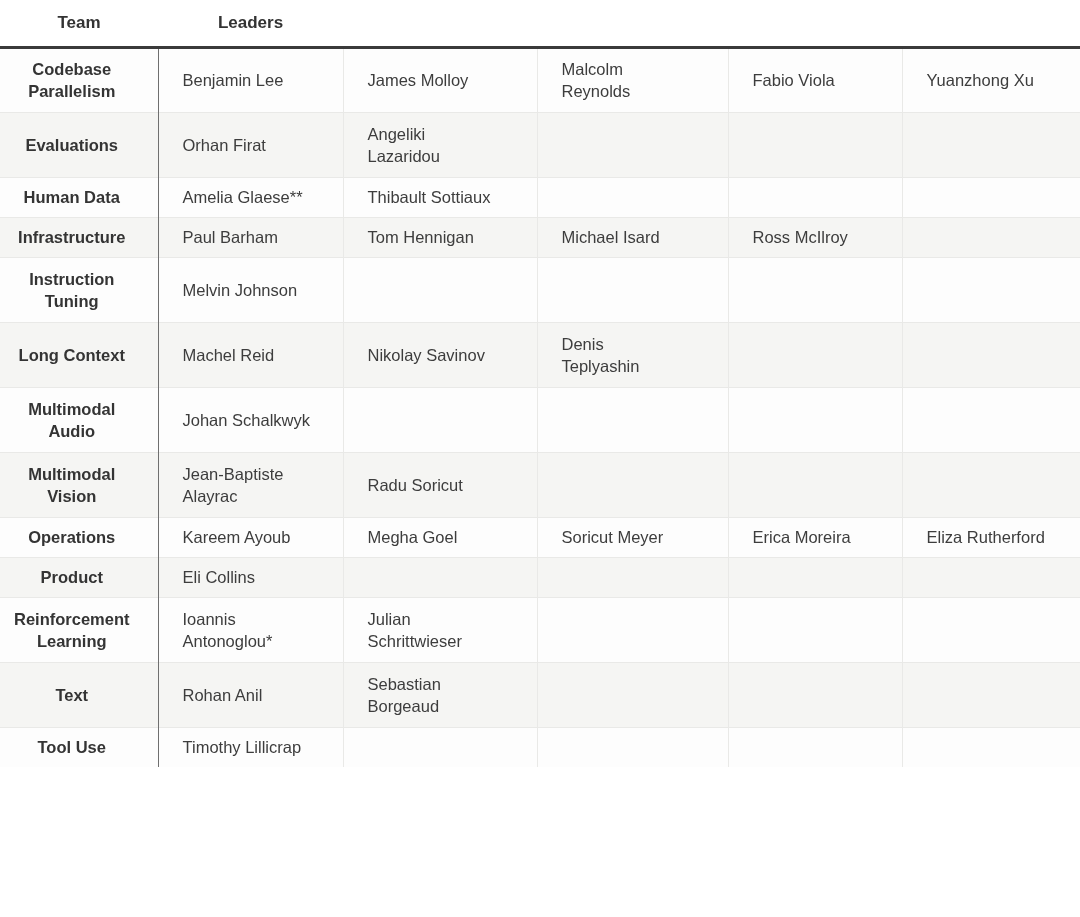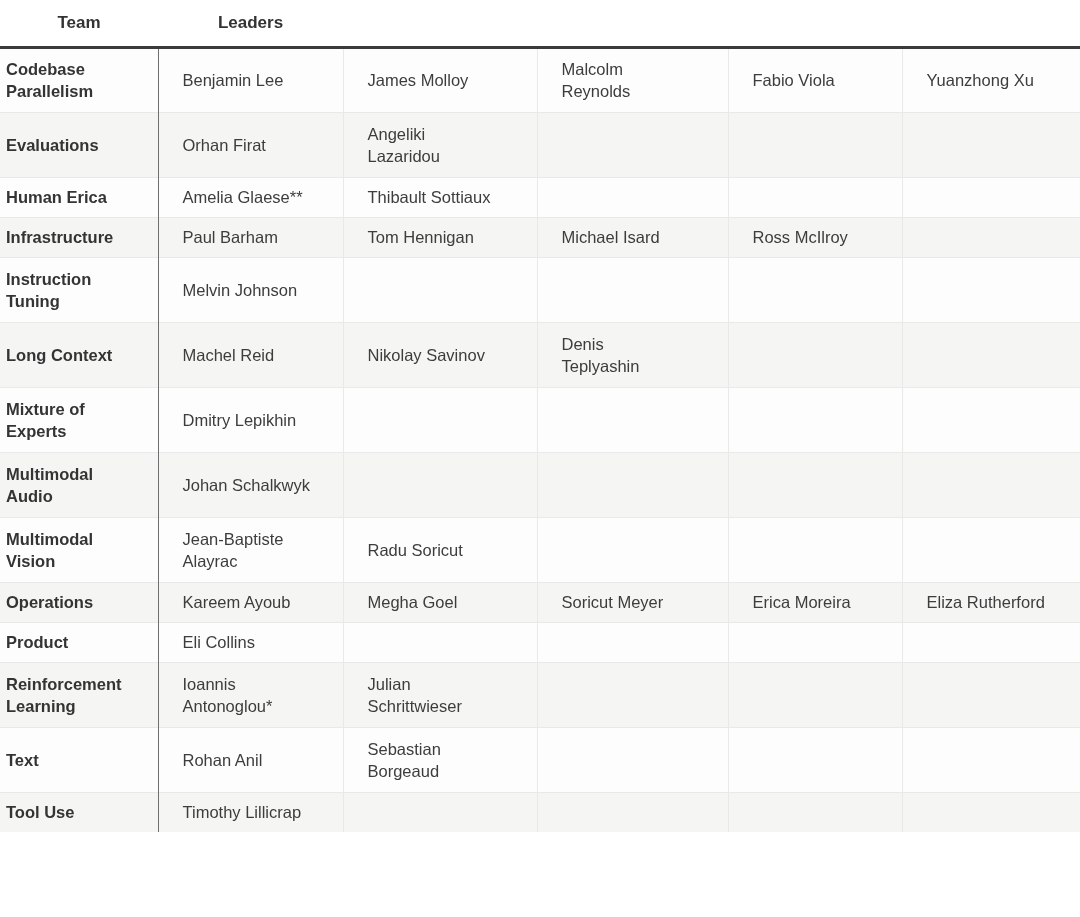--- a/index.html
+++ b/index.html
@@ -33,21 +33,21 @@
   }
   
   tbody tr { border-bottom: 1px solid #e9e9e7; }
   tbody tr:last-child { border-bottom: none; margin-top: 16px; }
   tbody tr.h1 { height: 40px; }
   tbody tr.h2 { height: 65px; }
   tbody tr:nth-child(odd)  { background: #fdfdfd; }
   tbody tr:nth-child(even) { background: #f5f5f3; }
   
   tbody th.team {
-    text-align: left;
+    text-align: center;
     font-weight: bold;
     color: #343434;
     vertical-align: middle;
     padding: 8px 20px 8px 6px;
     border-right: 1.5px solid #6f6f6f;
     white-space: pre-line;
   }
   
   tbody td.leader {
     text-align: left;
@@ -93,21 +93,21 @@
     <tr class="h2">
       <th class="team">Evaluations</th>
       <td class="leader">Orhan Firat</td>
       <td class="leader">Angeliki
 Lazaridou</td>
       <td class="leader"></td>
       <td class="leader"></td>
       <td class="leader"></td>
     </tr>
     <tr class="h1">
-      <th class="team">Human Erica</th>
+      <th class="team">Human Data</th>
       <td class="leader">Amelia Glaese**</td>
       <td class="leader">Thibault Sottiaux</td>
       <td class="leader"></td>
       <td class="leader"></td>
       <td class="leader"></td>
     </tr>
     <tr class="h1">
       <th class="team">Infrastructure</th>
       <td class="leader">Paul Barham</td>
       <td class="leader">Tom Hennigan</td>
@@ -123,29 +123,20 @@
       <td class="leader"></td>
       <td class="leader"></td>
       <td class="leader"></td>
     </tr>
     <tr class="h2">
       <th class="team">Long Context</th>
       <td class="leader">Machel Reid</td>
       <td class="leader">Nikolay Savinov</td>
       <td class="leader">Denis
 Teplyashin</td>
-      <td class="leader"></td>
-      <td class="leader"></td>
-    </tr>
-    <tr class="h2">
-      <th class="team">Mixture of
-Experts</th>
-      <td class="leader">Dmitry Lepikhin</td>
-      <td class="leader"></td>
-      <td class="leader"></td>
       <td class="leader"></td>
       <td class="leader"></td>
     </tr>
     <tr class="h2">
       <th class="team">Multimodal
 Audio</th>
       <td class="leader">Johan Schalkwyk</td>
       <td class="leader"></td>
       <td class="leader"></td>
       <td class="leader"></td>

